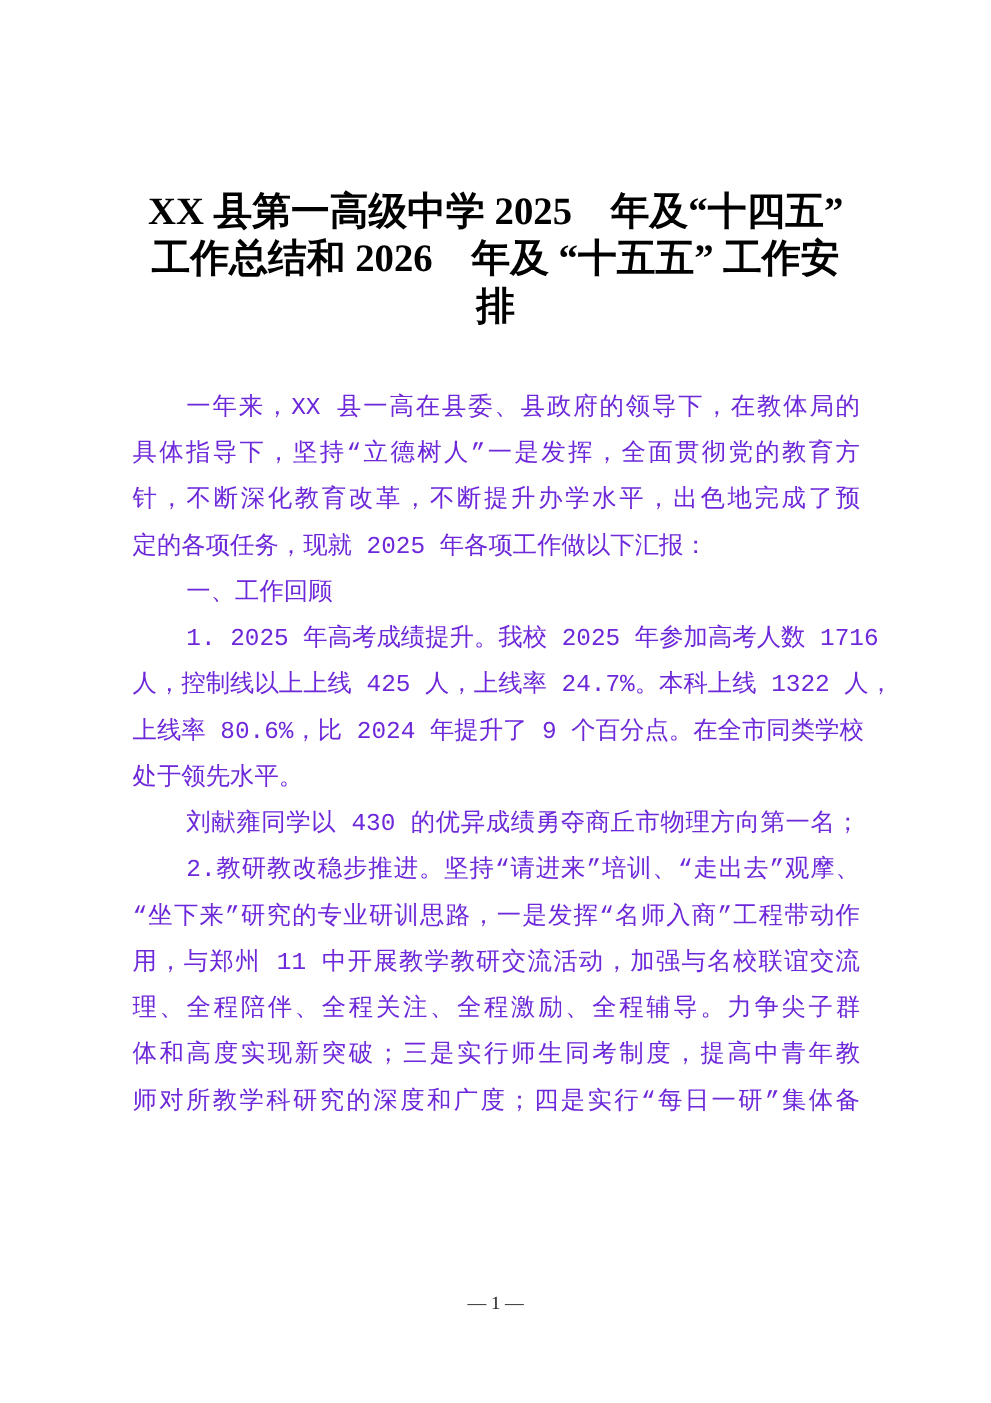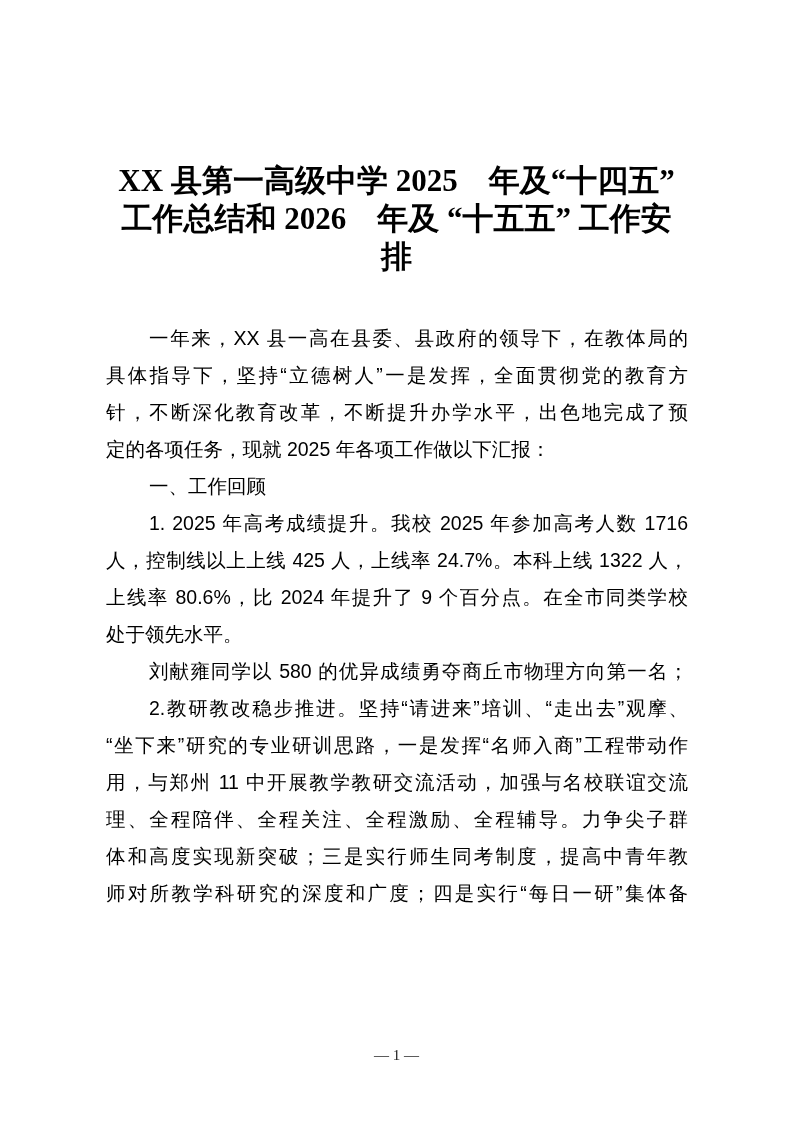--- a/index.html
+++ b/index.html
@@ -1,28 +1,28 @@
 <!DOCTYPE html>
 <html><head>
 <meta charset="utf-8">
 <style>
   html, body { margin: 0; padding: 0; background: #ffffff; }
   body { width: 793px; height: 1122px; position: relative; overflow: hidden; }
-  .page { position: absolute; left: 0; top: 12px; width: 793px; height: 794px; background: #fff; }
+  .page { position: absolute; left: 0; top: 0; width: 793px; height: 794px; background: #fff; }
   .title {
     position: absolute; left: 100px; top: 150px; width: 593px;
     font-family: "Liberation Serif", "DejaVu Serif", serif;
     font-weight: bold; font-size: 31px; line-height: 38px;
     color: #000; text-align: center; letter-spacing: 0px;
   }
   .title div { white-space: nowrap; }
   .body {
     position: absolute; left: 106px; top: 308px; width: 582px;
-    font-family: Liberation Sans, sans-serif;
-    font-size: 19.5px; line-height: 37px; color: #000000;
+    font-family: Liberation Mono, monospace;
+    font-size: 19.5px; line-height: 37px; color: #6d28d9;
   }
   .line { white-space: nowrap; height: 37px; text-align: justify; text-align-last: justify; }
   .line.last { text-align-last: left; }
   .indent { padding-left: 43px; }
   .footer {
     position: absolute; left: 0; width: 793px; top: 1035px; text-align: center;
     font-family: "Liberation Serif", serif; font-size: 15px; color: #222;
   }
 </style>
 </head>
@@ -38,21 +38,21 @@
   <div class="body" id="body">
       <div class="line indent">一年来，XX 县一高在县委、县政府的领导下，在教体局的</div>
       <div class="line">具体指导下，坚持“立德树人”一是发挥，全面贯彻党的教育方</div>
       <div class="line">针，不断深化教育改革，不断提升办学水平，出色地完成了预</div>
       <div class="line last">定的各项任务，现就 2025 年各项工作做以下汇报：</div>
       <div class="line indent last">一、工作回顾</div>
       <div class="line indent">1. 2025 年高考成绩提升。我校 2025 年参加高考人数 1716</div>
       <div class="line">人，控制线以上上线 425 人，上线率 24.7%。本科上线 1322 人，</div>
       <div class="line">上线率 80.6%，比 2024 年提升了 9 个百分点。在全市同类学校</div>
       <div class="line last">处于领先水平。</div>
-      <div class="line indent">刘献雍同学以 580 的优异成绩勇夺商丘市物理方向第一名；</div>
+      <div class="line indent">刘献雍同学以 430 的优异成绩勇夺商丘市物理方向第一名；</div>
       <div class="line indent">2.教研教改稳步推进。坚持“请进来”培训、“走出去”观摩、</div>
       <div class="line">“坐下来”研究的专业研训思路，一是发挥“名师入商”工程带动作</div>
       <div class="line">用，与郑州 11 中开展教学教研交流活动，加强与名校联谊交流</div>
       <div class="line">理、全程陪伴、全程关注、全程激励、全程辅导。力争尖子群</div>
       <div class="line">体和高度实现新突破；三是实行师生同考制度，提高中青年教</div>
       <div class="line">师对所教学科研究的深度和广度；四是实行“每日一研”集体备</div>
     </div>
 
   <div class="footer">— 1 —</div>
 </div>

